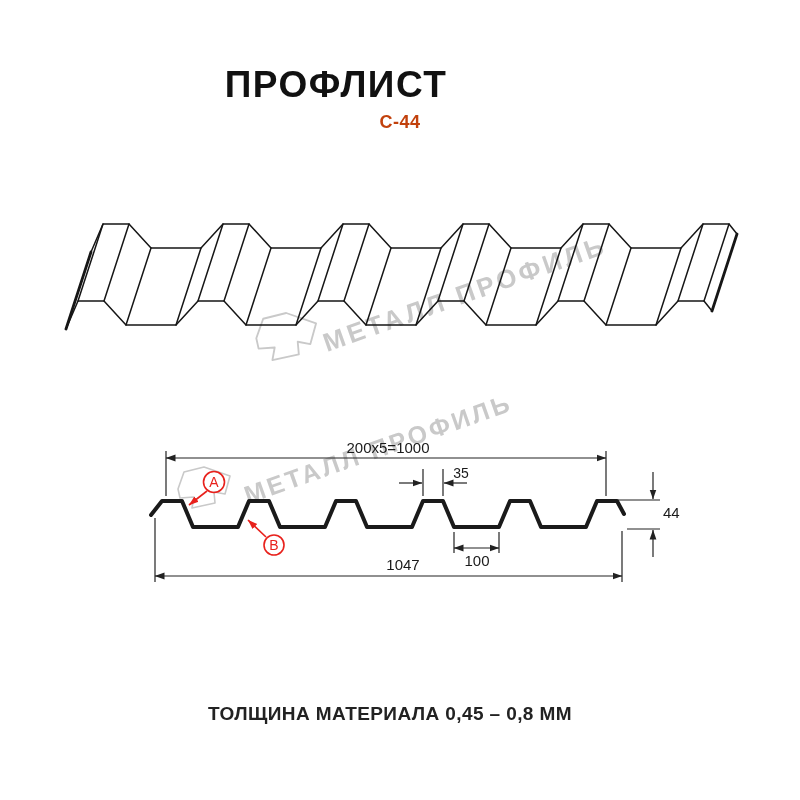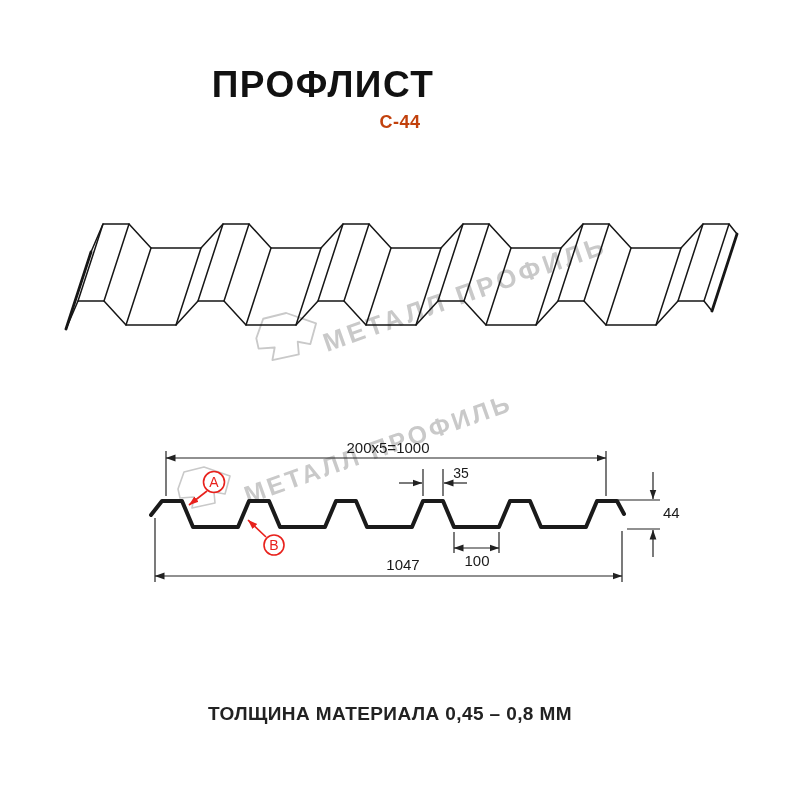--- a/index.html
+++ b/index.html
@@ -1,18 +1,18 @@
 <!DOCTYPE html>
 <html><head>
 <meta charset="utf-8">
 <style>
   html,body{margin:0;padding:0;background:#fff;}
   #page{position:relative;width:800px;height:800px;background:#fff;overflow:hidden;
         font-family:"Liberation Sans",sans-serif;color:#1a1a1a;}
-  .title{position:absolute;left:3px;top:64px;width:640px;text-align:center;
+  .title{position:absolute;left:16px;top:64px;width:640px;text-align:center;
          font-size:37px;font-weight:bold;letter-spacing:1.5px;color:#111;}
   .subtitle{position:absolute;left:0;top:112px;width:800px;text-align:center;
          font-size:18px;font-weight:bold;letter-spacing:0.5px;color:#c2410c;}
   .note{position:absolute;left:0;top:703px;width:780px;text-align:center;
          font-size:19px;font-weight:bold;letter-spacing:0.4px;color:#222;}
   svg text{font-family:"Liberation Sans",sans-serif;fill:#1a1a1a;}
   .dimtxt{font-size:15px;}
   .dimtxt-s{font-size:14px;}
   .dimline{stroke:#222;stroke-width:1.2;fill:none;}
   .profile{stroke:#1a1a1a;stroke-width:4;fill:none;stroke-linejoin:round;stroke-linecap:round;}

